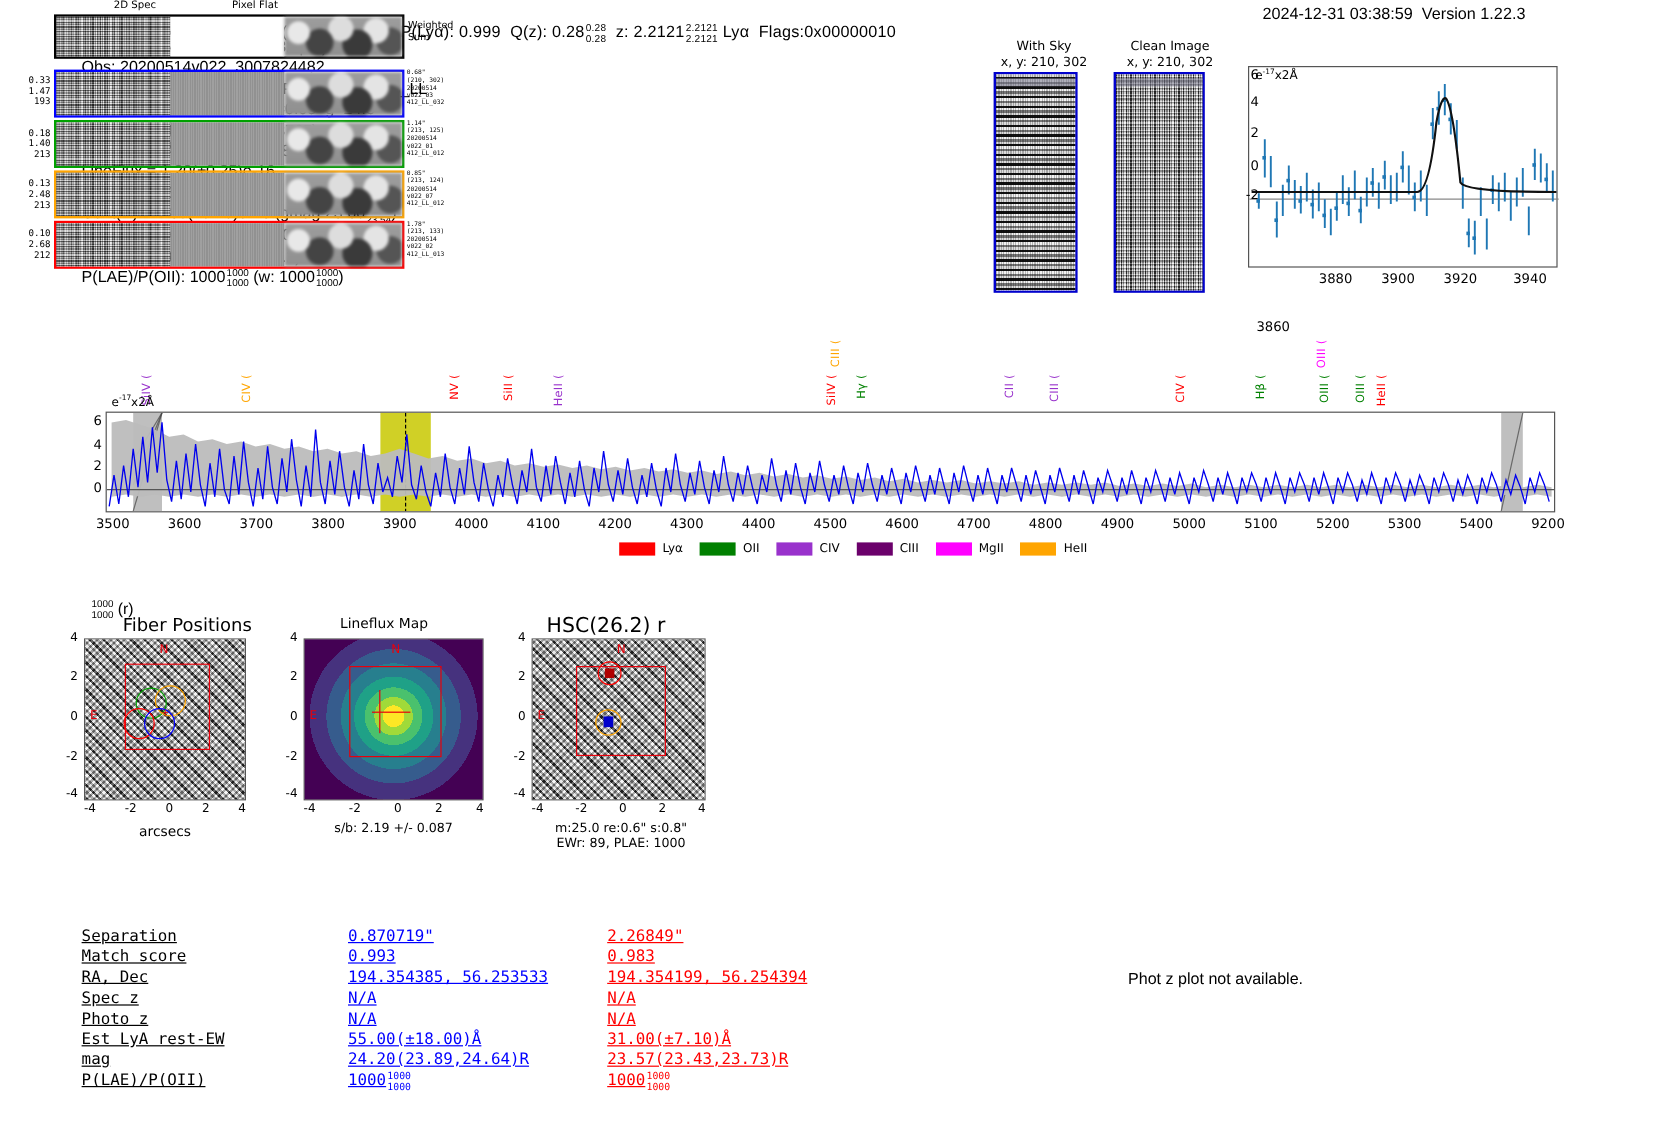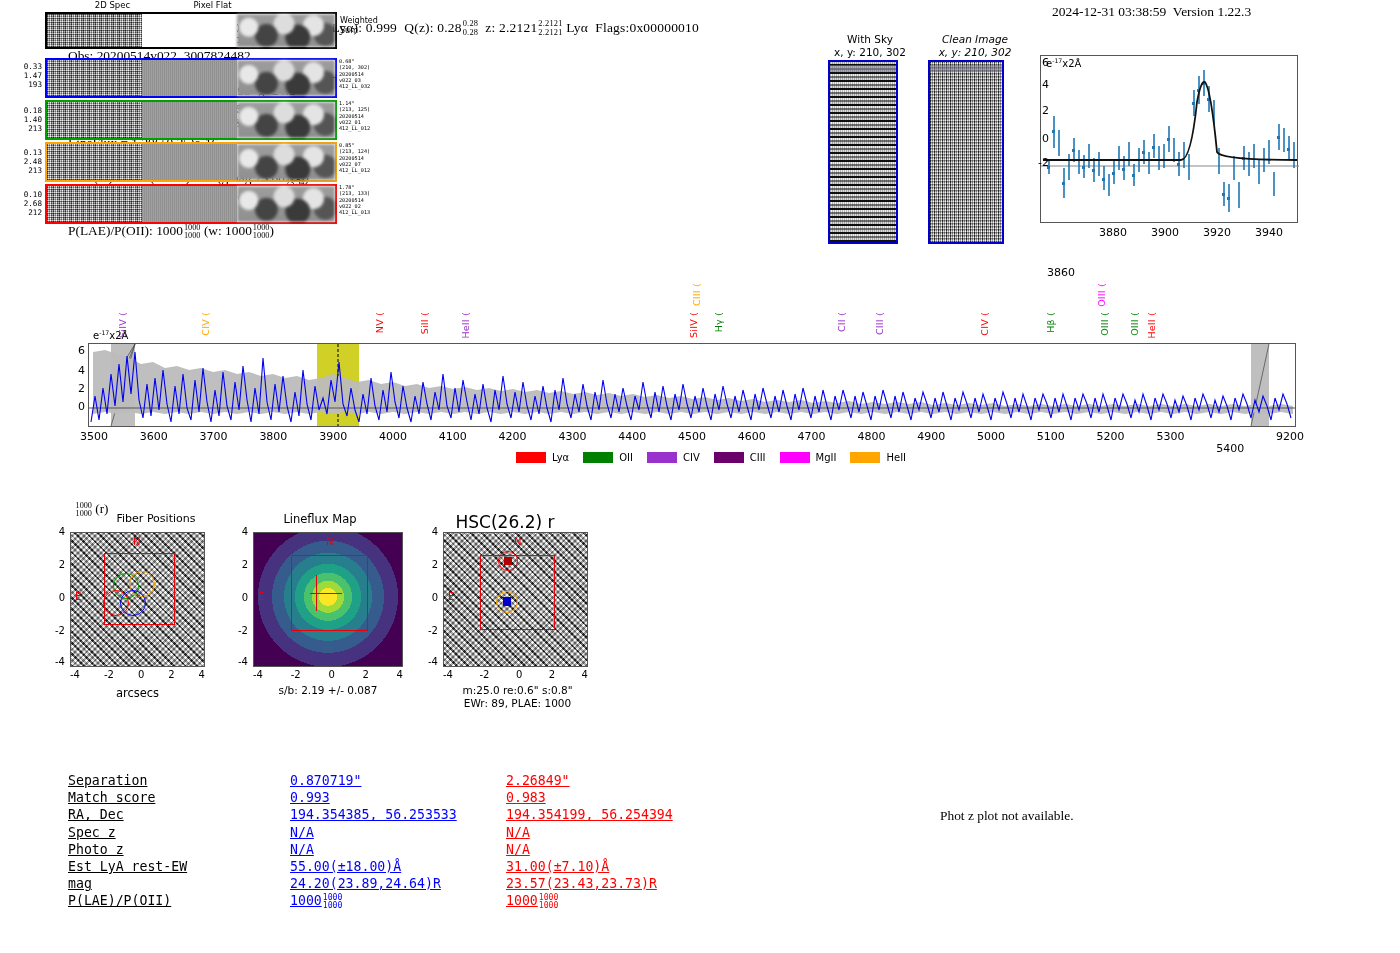--- a/index.html
+++ b/index.html
@@ -1,18 +1,18 @@
 <!DOCTYPE html>
 <html><head>
 <meta charset="utf-8">
 <style>
   html,body{margin:0;padding:0;background:#fff;}
   body{width:1400px;height:953px;position:relative;font-family:"DejaVu Sans Mono",monospace;color:#000;overflow:hidden;}
   .abs{position:absolute;}
-  .mono{font-family:Liberation Serif, serif;}
+  .mono{font-family:Liberation Sans, sans-serif;}
   .sans{font-family:"DejaVu Sans","Liberation Sans",sans-serif;}
   .nowrap{white-space:pre;}
   sup,sub{font-size:.62em;line-height:0;}
   .frac{display:inline-flex;flex-direction:column;vertical-align:middle;font-size:.62em;line-height:1.02;text-align:left;margin-left:1px;}
   
   #header-line{left:68px;top:4px;font-size:13.5px;letter-spacing:.2px;}
   #timestamp{left:1052px;top:4px;font-size:13.5px;}
   
   #info-block{left:68px;top:30px;font-size:13.4px;line-height:17.4px;}
   
@@ -189,21 +189,21 @@
 
 <div class="skytitle sans" style="left:820px;top:33px;width:100px;">
   <div>With Sky</div>
   <div>x, y: 210, 302</div>
 </div>
 <div class="skybox" style="left:828px;top:60px;width:66px;height:180px;">
   <div class="skyimg-sky" style="width:100%;height:100%;position:relative;">
     <div class="skyband"></div>
   </div>
 </div>
-<div class="skytitle sans" style="left:920px;top:33px;width:110px;font-style:italic;">
+<div class="skytitle sans" style="left:920px;top:33px;width:110px;">
   <div>Clean Image</div>
   <div>x, y: 210, 302</div>
 </div>
 <div class="skybox" style="left:928px;top:60px;width:72px;height:180px;">
   <div class="skyimg-clean" style="width:100%;height:100%;position:relative;">
     <div class="skyband"></div>
   </div>
 </div>
 
 <div class="axesbox" id="zoomplot" style="left:1040px;top:55px;width:258px;height:168px;">
@@ -291,21 +291,21 @@
   </svg>
   <div class="ticklabel" style="left:-14px;top:100px;width:22px;text-align:right;">-2</div>
   <div class="ticklabel" style="left:-14px;top:76px;width:22px;text-align:right;">0</div>
   <div class="ticklabel" style="left:-14px;top:48px;width:22px;text-align:right;">2</div>
   <div class="ticklabel" style="left:-14px;top:22px;width:22px;text-align:right;">4</div>
   <div class="ticklabel" style="left:-14px;top:0px;width:22px;text-align:right;">6</div>
   <div class="ticklabel" style="left:0px;top:170px;width:40px;margin-top:40px;">3860</div>
   <div class="ticklabel" style="left:52px;top:170px;width:40px;">3880</div>
   <div class="ticklabel" style="left:104px;top:170px;width:40px;">3900</div>
   <div class="ticklabel" style="left:156px;top:170px;width:40px;">3920</div>
-  <div class="ticklabel" style="left:208px;top:170px;width:40px;">3940</div>
+  <div class="ticklabel" style="left:208px;top:170px;width:40px;text-align:right;">3940</div>
 </div>
 
 <div id="mainspec-wrap" class="abs" style="left:0;top:0;width:1400px;height:470px;pointer-events:none;">
 
   <div id="linelabels" class="abs" style="left:0;top:0;width:1400px;height:345px;">
       <div class="linelabel" style="left: 116.685px; top: 312px; color: rgb(153, 50, 204);">SiIV (</div>
       <div class="linelabel" style="left: 200.408px; top: 312px; color: rgb(255, 165, 0);">CIV (</div>
       <div class="linelabel" style="left: 374.432px; top: 312px; color: rgb(255, 0, 0);">NV (</div>
       <div class="linelabel" style="left: 418.685px; top: 312px; color: rgb(255, 0, 0);">SiII (</div>
       <div class="linelabel" style="left: 459.949px; top: 312px; color: rgb(153, 50, 204);">HeII (</div>
@@ -402,21 +402,21 @@
       <div class="ticklabel" style="left: 607.198px; top: 0px; width: 50px;">4400</div>
       <div class="ticklabel" style="left: 667px; top: 0px; width: 50px;">4500</div>
       <div class="ticklabel" style="left: 726.802px; top: 0px; width: 50px;">4600</div>
       <div class="ticklabel" style="left: 786.604px; top: 0px; width: 50px;">4700</div>
       <div class="ticklabel" style="left: 846.406px; top: 0px; width: 50px;">4800</div>
       <div class="ticklabel" style="left: 906.208px; top: 0px; width: 50px;">4900</div>
       <div class="ticklabel" style="left: 966.01px; top: 0px; width: 50px;">5000</div>
       <div class="ticklabel" style="left: 1025.81px; top: 0px; width: 50px;">5100</div>
       <div class="ticklabel" style="left: 1085.61px; top: 0px; width: 50px;">5200</div>
       <div class="ticklabel" style="left: 1145.42px; top: 0px; width: 50px;">5300</div>
-      <div class="ticklabel" style="left: 1205.22px; top: 12px; width: 50px;">5400</div>
+      <div class="ticklabel" style="left: 1205.22px; top: 0px; width: 50px;">5400</div>
       <div class="ticklabel" style="left: 1265.02px; top: 0px; width: 50px;">9200</div>
     </div>
 </div>
 
 <div id="legend">
     <div class="item">
       <span class="legend-sw" style="background: rgb(255, 0, 0);"></span>
       <span>Lyα</span>
     </div>
     <div class="item">
@@ -438,21 +438,21 @@
     <div class="item">
       <span class="legend-sw" style="background: rgb(255, 165, 0);"></span>
       <span>HeII</span>
     </div>
   </div>
 
 <div class="abs mono nowrap" style="left:68px;top:485px;font-size:13.2px;">
   <span class="frac"><span>1000</span><span>1000</span></span>&nbsp;<span>(r)</span>
 </div>
 
-<div class="abs sans" style="left:96px;top:512px;width:120px;text-align:center;font-size:11px;">Fiber Positions</div>
+<div class="abs sans" style="left:96px;top:512px;width:120px;text-align:center;font-size:15px;">Fiber Positions</div>
 <div class="axesbox" style="left:70px;top:532px;width:135px;height:135px;">
   <div class="grayfield cutimg" style="left:0;top:0;width:100%;height:100%;"></div>
   <div class="redbox" style="left:33px;top:20px;width:71px;height:72px;"></div>
   <div class="abs sans" style="left:62px;top:3px;color:#e8000b;font-size:10px;">N</div>
   <div class="abs sans" style="left:4px;top:58px;color:#e8000b;font-size:10px;">E</div>
   <div class="circ" style="left:42px;top:40px;width:26px;height:26px;border:1.6px solid #00a000;"></div>
   <div class="circ" style="left:58px;top:38px;width:26px;height:26px;border:1.6px solid #ffa500;"></div>
   <div class="circ" style="left:32px;top:57px;width:26px;height:26px;border:1.6px solid #ff0000;"></div>
   <div class="circ" style="left:49px;top:57px;width:26px;height:26px;border:1.6px solid #0000ff;"></div>
   <div class="abs" style="left:64px;top:57px;color:#e8000b;font-size:9px;">+</div>

